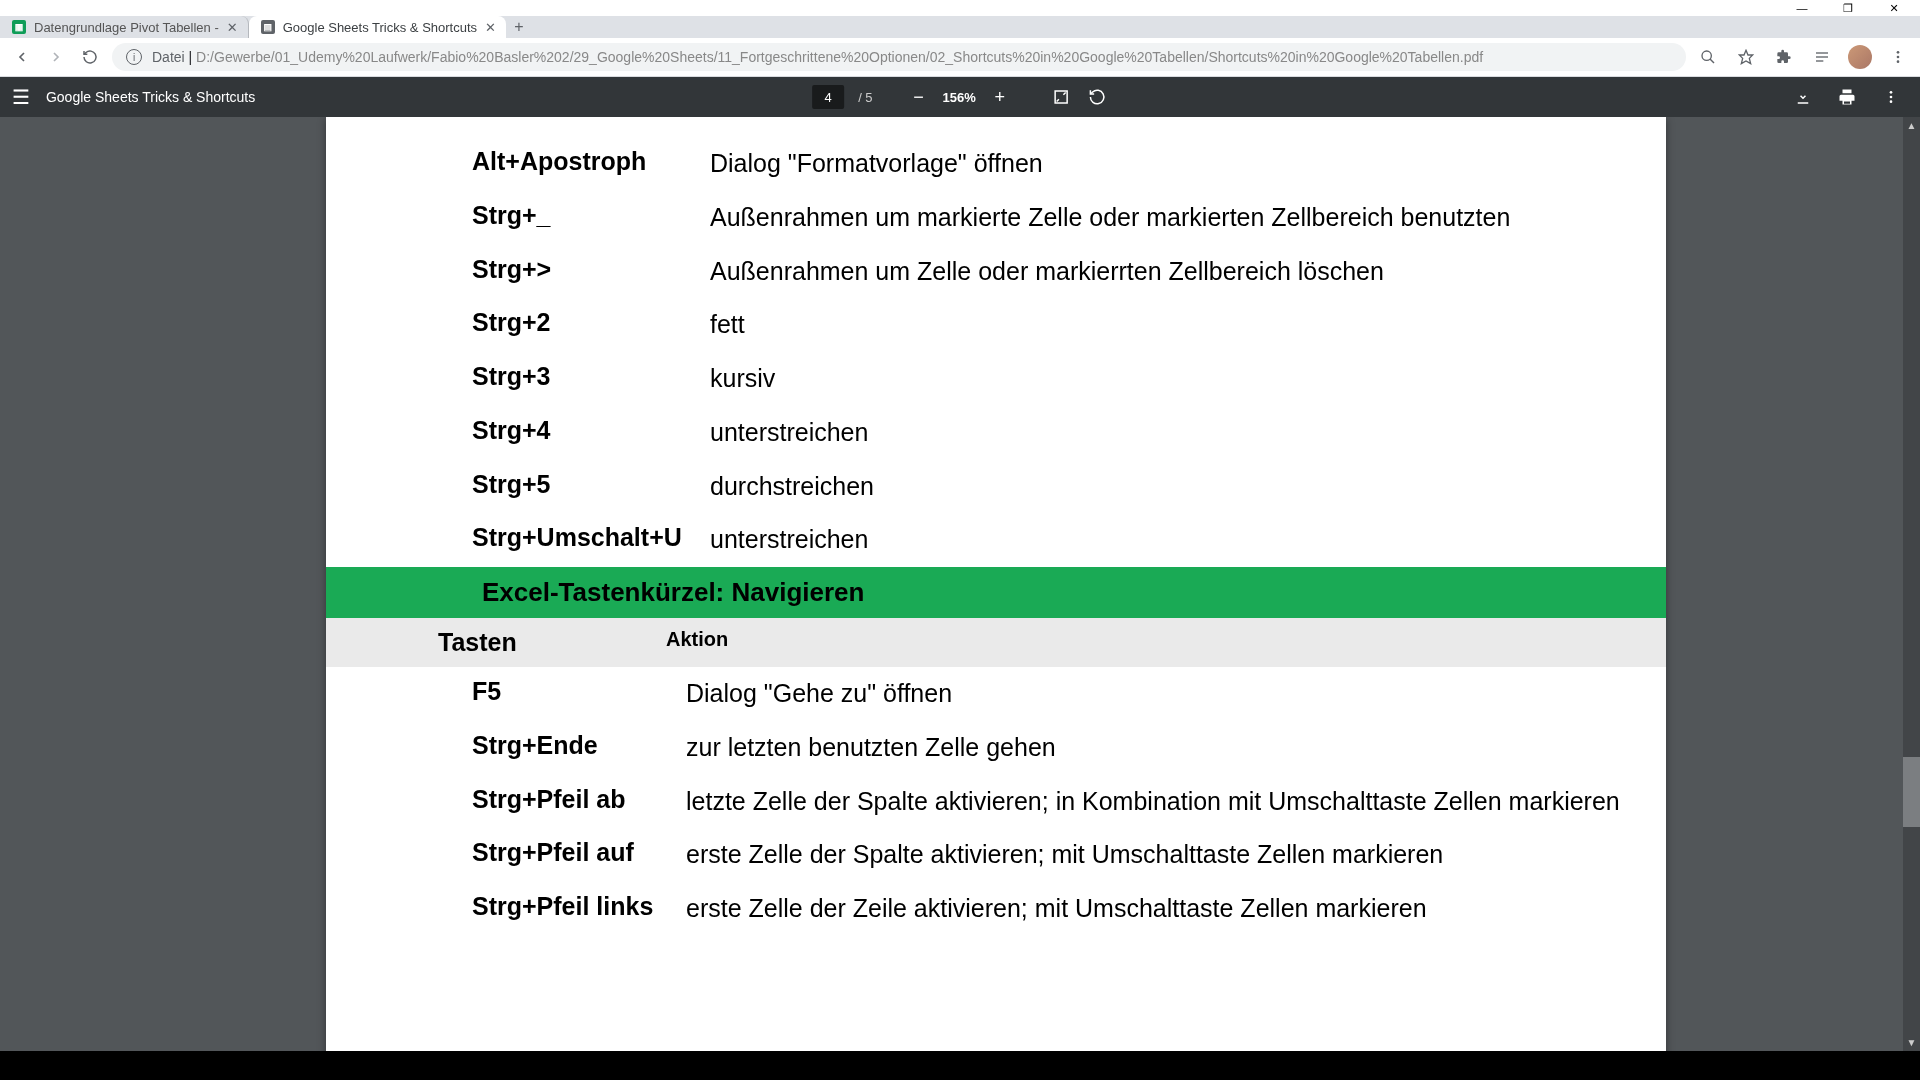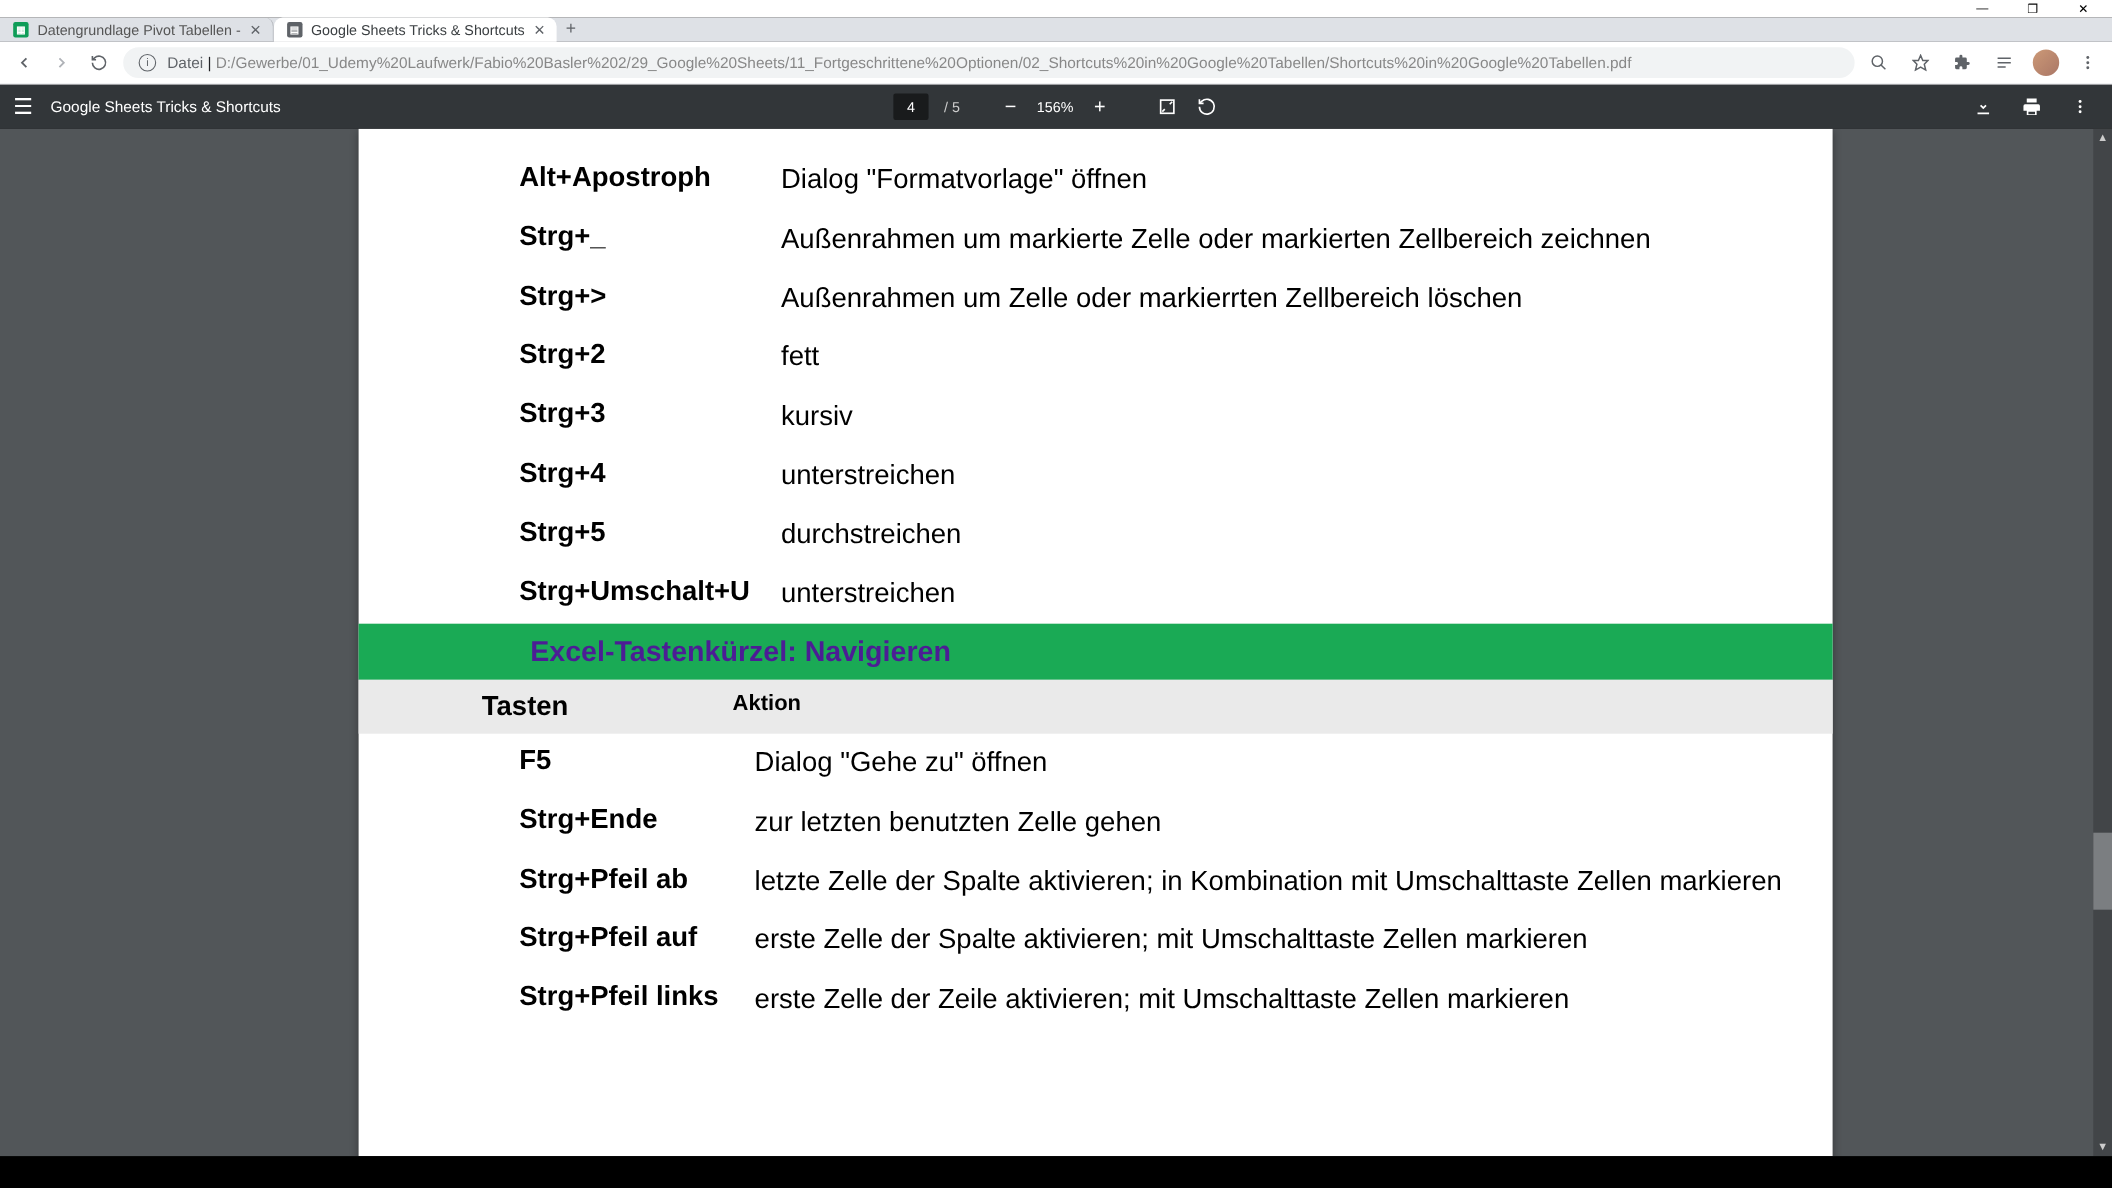--- a/index.html
+++ b/index.html
@@ -126,21 +126,21 @@
     position:absolute;
     left:50%;
     transform:translateX(-50%);
     display:flex;align-items:center;gap:14px;
   }
   .page-input {
     width:28px;height:22px;background:#191b1c;border:none;color:#fff;text-align:center;font-size:13px;border-radius:2px;
   }
   .page-total { color:#ccc;font-size:13px;}
   .zoom-btn { width:20px;height:20px;display:flex;align-items:center;justify-content:center;color:#fff;font-size:18px;cursor:pointer;}
-  .zoom-level { font-size:13px; }
+  .zoom-level { font-size:13px;font-weight:bold; }
   .tool-icon { width:22px;font-size:16px;color:#fff;display:flex;align-items:center;justify-content:center;cursor:pointer;}
   .pdf-toolbar .right { margin-left:auto; display:flex;align-items:center;gap:22px; padding-right:6px;}
 
   
   .viewer {
     position: relative;
     height: calc(1080px - 16px - 22px - 38px - 40px - 30px);
     background: #525659;
     overflow: hidden;
   }
@@ -172,21 +172,21 @@
   .row .action {
     font-size: 25px;
     color: #000;
     padding-right: 30px;
     line-height: 1.35;
   }
 
   .section-header {
     margin-left: -146px;
     background: #1aaa55;
-    color: #4c1d95;
+    color: #000000;
     font-weight: bold;
     font-size: 26px;
     padding: 10px 0 10px 156px;
   }
   .table-head {
     margin-left: -146px;
     background: #eaeaea;
     display:flex;
     padding: 10px 0 10px 112px;
   }
@@ -335,21 +335,21 @@
 <div class="viewer">
   <div class="page" style="height: 960px;">
 
     <div class="shortcut-block" style="padding-top:20px;">
       <div class="row">
         <span class="key">Alt+Apostroph</span>
         <span class="action">Dialog "Formatvorlage" öffnen</span>
       </div>
       <div class="row">
         <span class="key">Strg+_</span>
-        <span class="action">Außenrahmen um markierte Zelle oder markierten Zellbereich zeichnen</span>
+        <span class="action">Außenrahmen um markierte Zelle oder markierten Zellbereich benutzten</span>
       </div>
       <div class="row">
         <span class="key">Strg+&gt;</span>
         <span class="action">Außenrahmen um Zelle oder markierrten Zellbereich löschen</span>
       </div>
       <div class="row">
         <span class="key">Strg+2</span>
         <span class="action">fett</span>
       </div>
       <div class="row">

